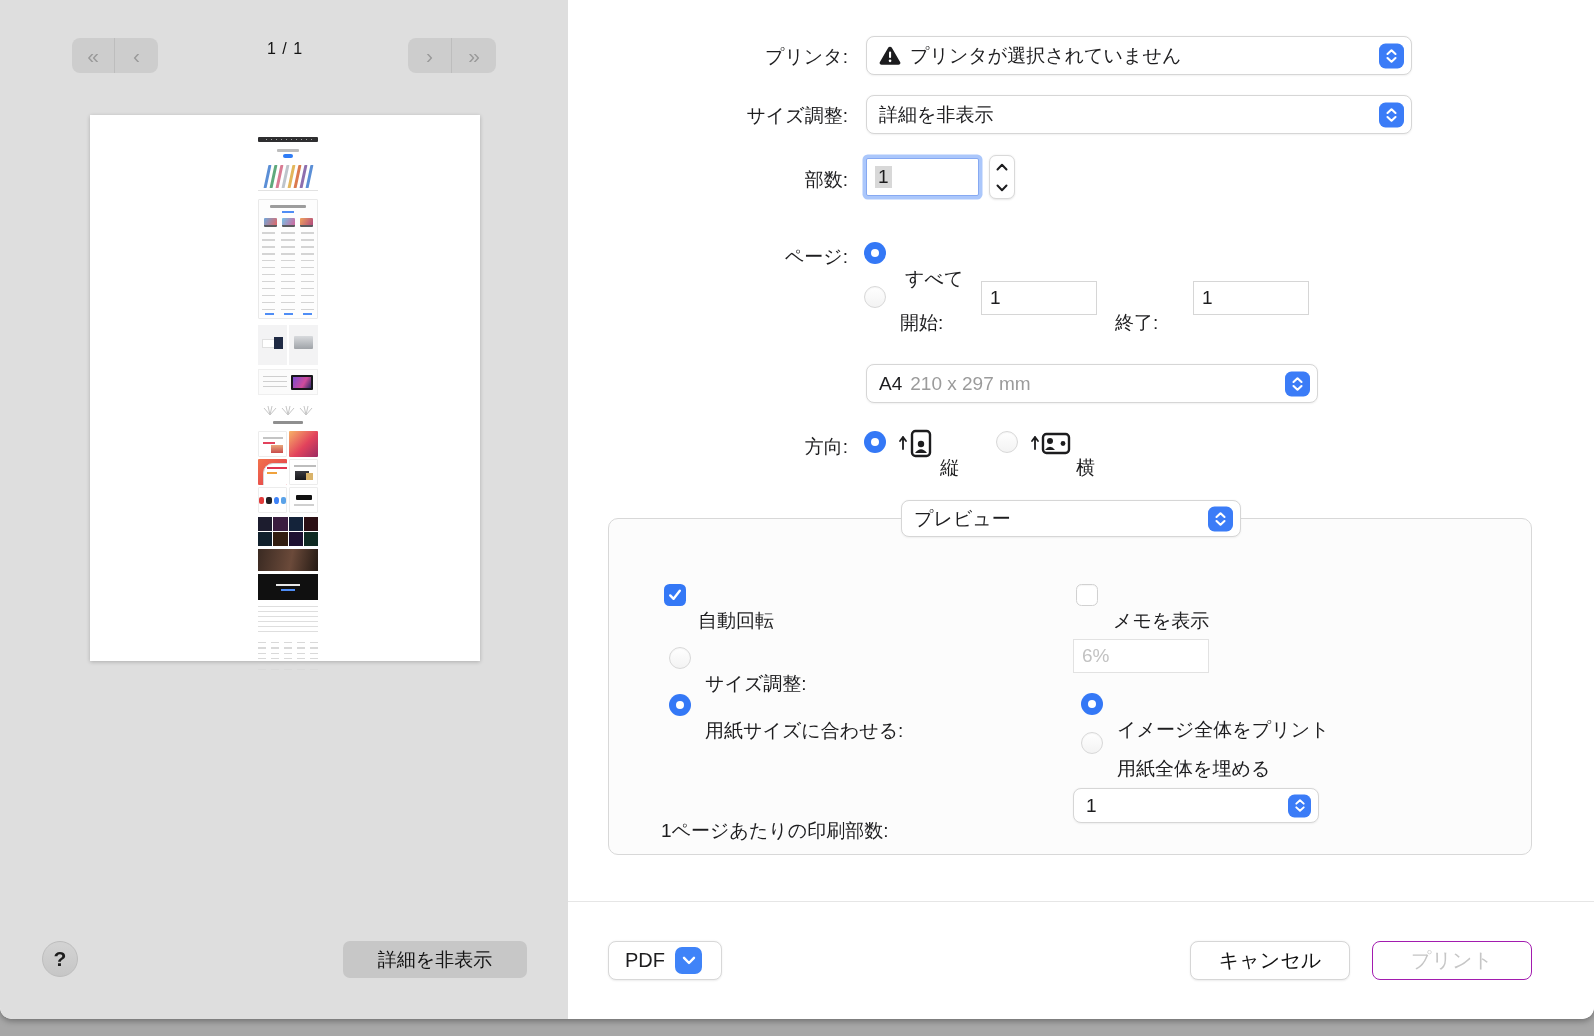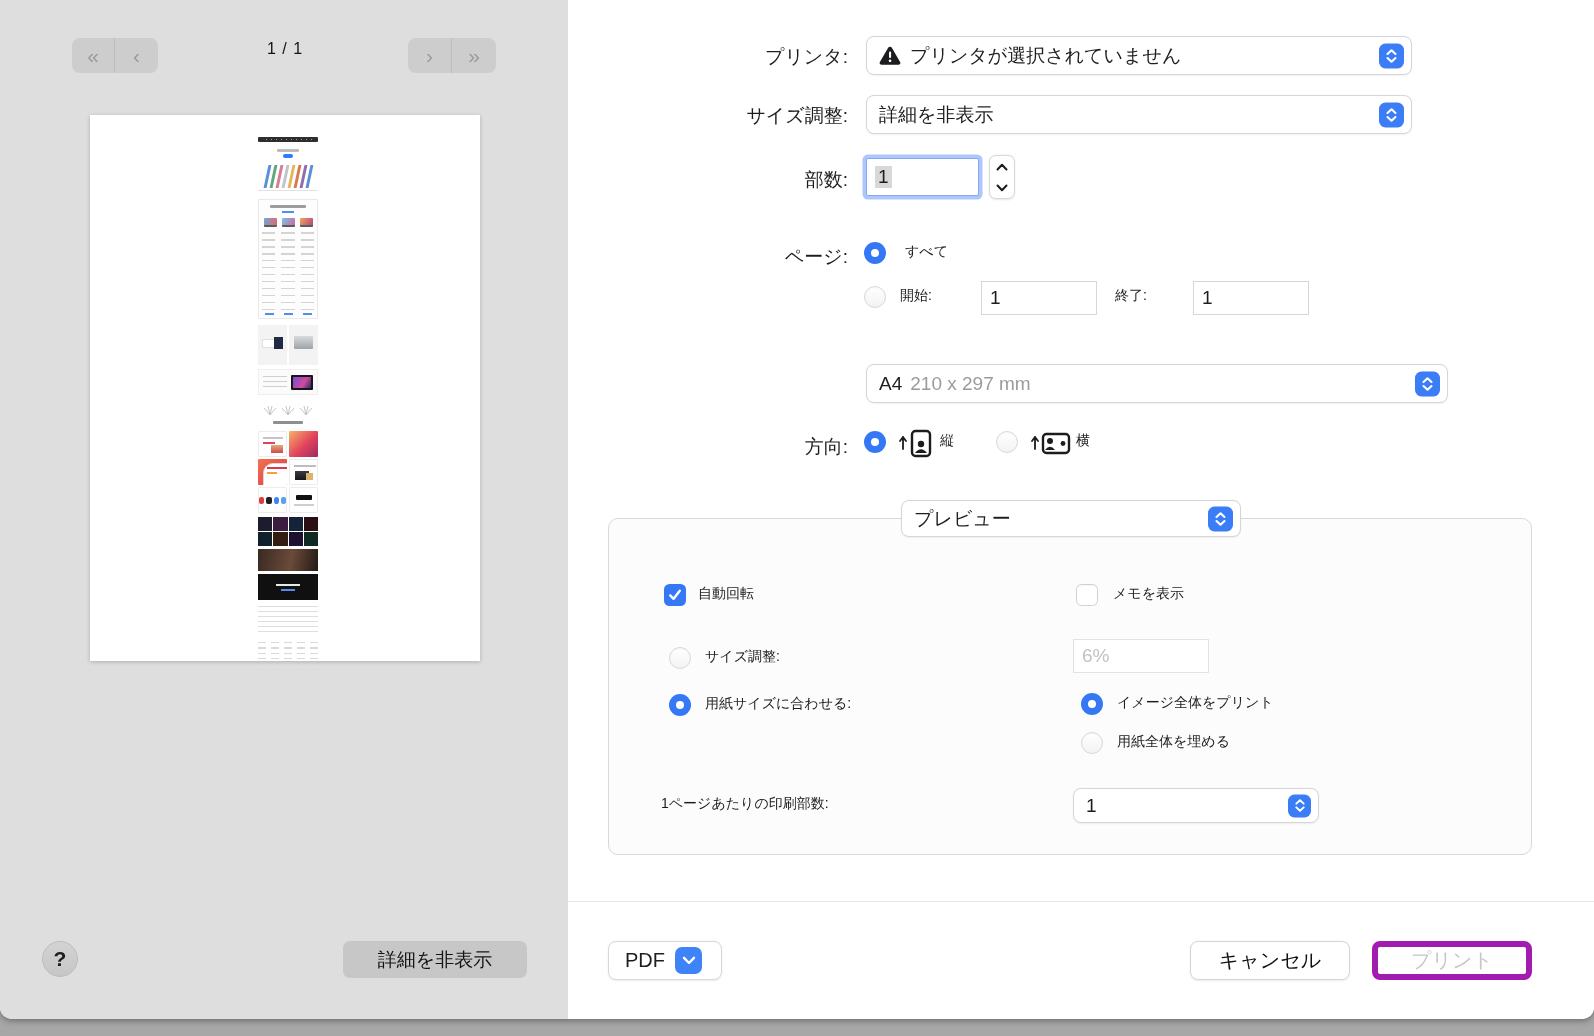--- a/index.html
+++ b/index.html
@@ -114,34 +114,34 @@
   .disabled-field { color:#c2c2c2; border:1px solid #e2e2e2; }
 
   .radio { width:22px; height:22px; border-radius:50%; position:absolute; }
   .radio.on { background:#3478f6; }
   .radio.on::after { content:""; position:absolute; left:50%; top:50%; width:8px; height:8px; margin:-4px 0 0 -4px;
                      border-radius:50%; background:#fff; }
   .radio.off { background:linear-gradient(#fff,#f3f3f3); border:1px solid #d8d8d8; box-shadow:inset 0 1px 1px rgba(0,0,0,.04); }
   .checkbox { width:22px; height:22px; border-radius:5.5px; position:absolute; display:flex; align-items:center; justify-content:center; }
   .checkbox.on { background:#3478f6; }
   .checkbox.off { background:#fff; border:1px solid #d1d1d1; box-shadow:inset 0 1px 1px rgba(0,0,0,.04); }
-  .ctl-label { position:absolute; font-size:14px; white-space:nowrap; }
+  .ctl-label { position:absolute; font-size:19px; white-space:nowrap;margin-top:23px; }
 
   .panel { position:absolute; left:40px; top:518px; width:924px; height:337px; border:1px solid #d8d8d8;
            border-radius:10px; background:#fcfcfc; }
   .pane-select { left:292px; top:-19px; width:340px; height:37px; }
 
   .footer-sep { position:absolute; left:0; top:901px; width:1026px; height:1px; background:#e6e6e6; }
   .btn { position:absolute; top:941px; height:39px; border-radius:8px; display:flex; align-items:center;
          justify-content:center; font-size:20px; background:#fff; }
   .pdf-btn { left:40px; width:114px; border:1px solid #d8d8d8; box-shadow:0 .5px 2px rgba(0,0,0,.08);
              justify-content:flex-start; padding:0 7px 0 16px; gap:10px; }
   .pdf-badge { width:27px; height:27px; border-radius:7px; background:#3f83f8; display:flex; align-items:center; justify-content:center; }
   .cancel-btn { left:622px; width:160px; border:1px solid #d6d6d6; box-shadow:0 .5px 2px rgba(0,0,0,.08); color:#111; }
-  .print-btn { left:804px; width:160px; border:6px solid #a21caf; color:#c6c6c6; }
+  .print-btn { left:804px; width:160px; border:1px solid #a21caf; color:#c6c6c6; }
 
   .ori-icon { position:absolute; display:flex; align-items:center; }
 </style>
 </head>
 <body>
 
 <div class="window">
 
   <div class="left-pane">
 
@@ -329,21 +329,21 @@
     <span class="radio off" style="left:296px; top:286px"></span>
     <span class="ctl-label" style="left:332px; top:287px">開始:</span>
     <div class="text-field" style="left:413px; top:281px; width:116px">
       <span>1</span>
     </div>
     <span class="ctl-label" style="left:547px; top:287px">終了:</span>
     <div class="text-field" style="left:625px; top:281px; width:116px">
       <span>1</span>
     </div>
 
-    <div class="select" style="left:298px; top:364px; width:582px">
+    <div class="select" style="left:298px; top:364px; width:452px">
       <span class="value-text">A4</span>
       <span class="value-text dim-text">210 x 297 mm</span>
       <span class="badge">
         <svg width="13" height="15" viewBox="0 0 13 15">
             <path d="M2.5 5.5 L6.5 1.8 L10.5 5.5 M2.5 9.5 L6.5 13.2 L10.5 9.5" stroke="#fff" stroke-width="2.1" fill="none" stroke-linecap="round" stroke-linejoin="round"></path>
           </svg>
       </span>
     </div>
 
     <div class="flabel" style="top:434px">方向:</div>

